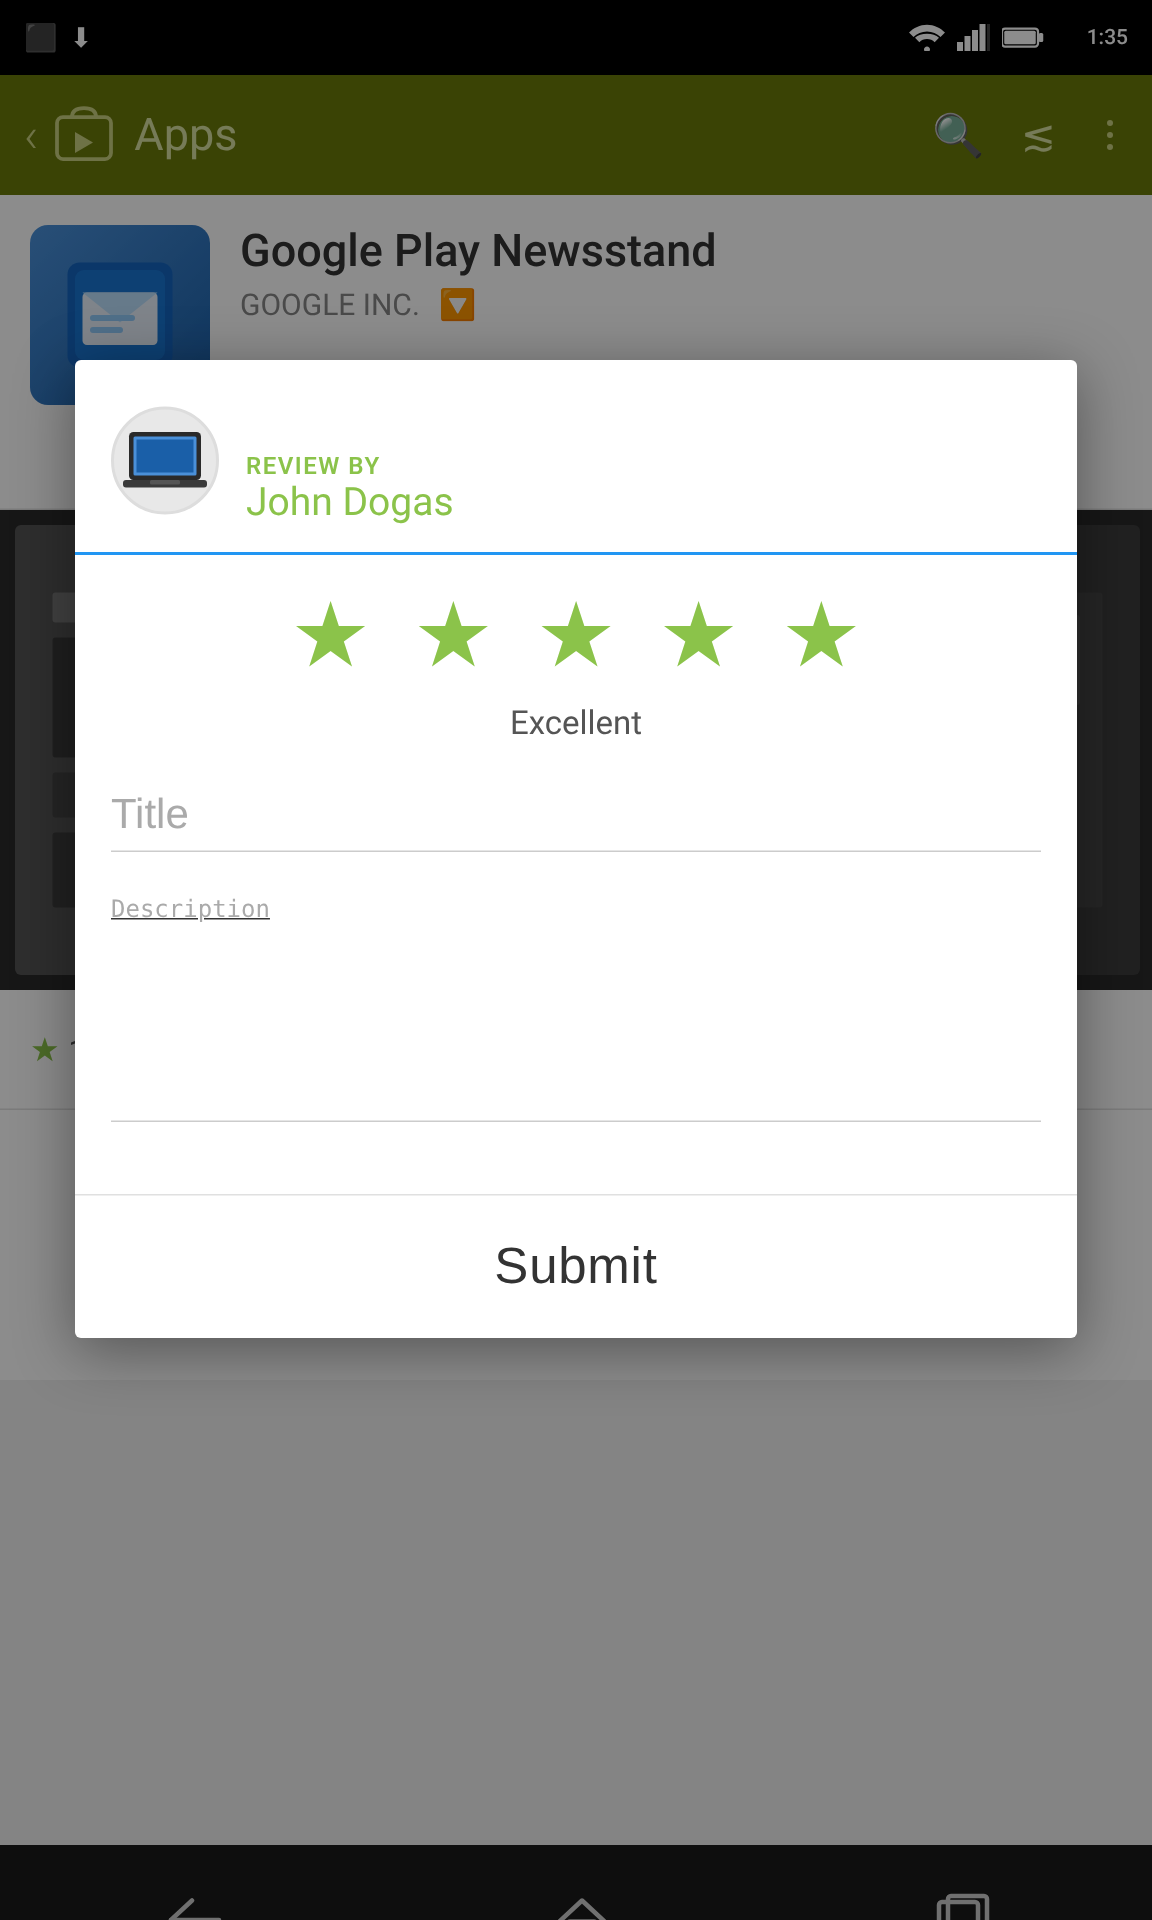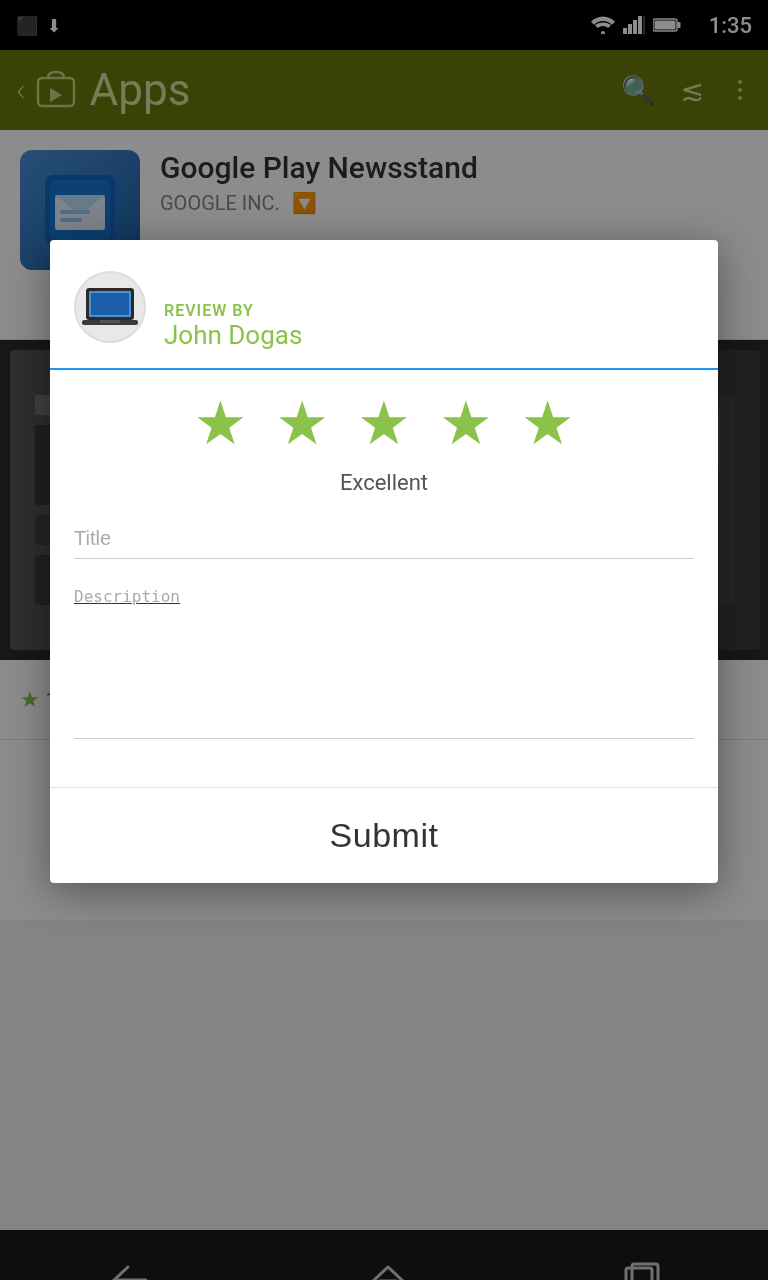--- a/index.html
+++ b/index.html
@@ -26,21 +26,21 @@
       position: relative;
       z-index: 10;
     }
     .status-bar-icons {
       display: flex;
       align-items: center;
       gap: 8px;
     }
     .status-time {
       color: #fff;
-      font-size: 22px;
+      font-size: 14px;
       font-weight: 500;
       margin-left: 20px;
     }
 
     
     .app-bar {
       width: 768px;
       height: 80px;
       background: #6b7a0a;
       display: flex;
@@ -55,21 +55,21 @@
       margin-right: 8px;
       cursor: pointer;
     }
     .app-bar-icon {
       width: 44px;
       height: 44px;
       margin-right: 12px;
     }
     .app-bar-title {
       color: #d8e0a0;
-      font-size: 44px;
+      font-size: 30px;
       font-weight: 400;
       flex: 1;
     }
     .app-bar-actions {
       display: flex;
       align-items: center;
       gap: 24px;
     }
     .app-bar-action-icon {
       color: #d8e0a0;
@@ -292,21 +292,21 @@
     .form-field {
       margin-bottom: 20px;
       position: relative;
     }
 
     .form-input {
       width: 100%;
       border: none;
       border-bottom: 1px solid #ccc;
       padding: 8px 0;
-      font-size: 20px;
+      font-size: 28px;
       color: #0c4a6e;
       background: transparent;
       outline: none;
     }
 
     .form-input::placeholder {
       color: #aaa;
     }
 
     .form-textarea {

